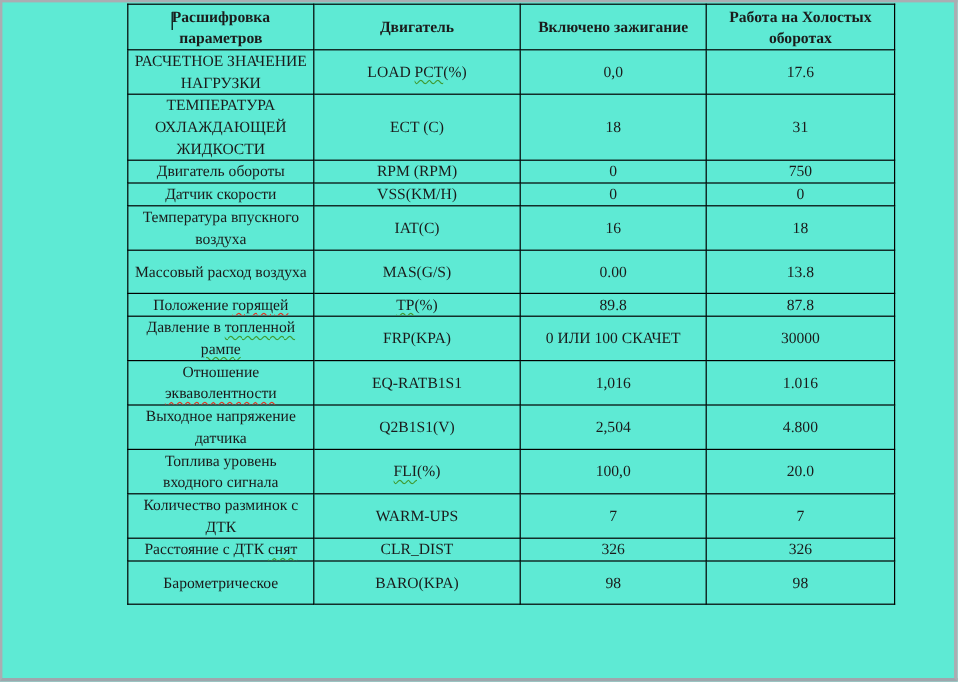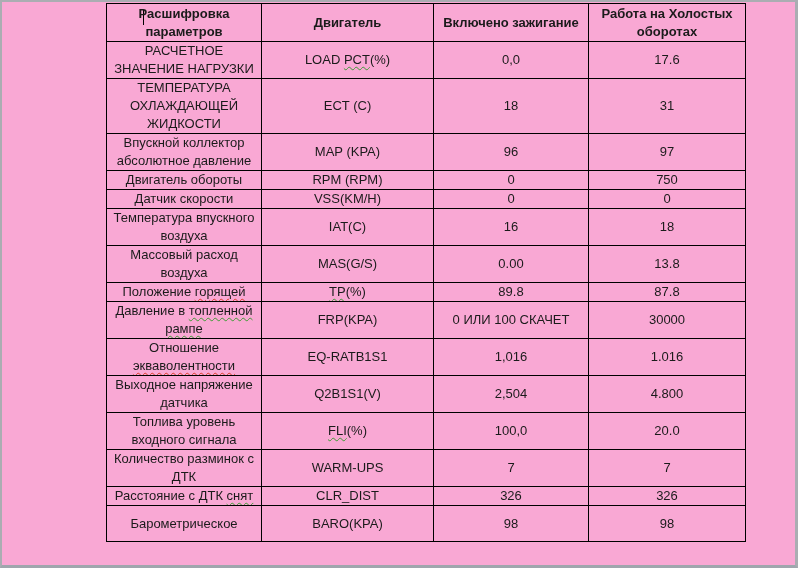--- a/index.html
+++ b/index.html
@@ -5,26 +5,27 @@
   * { margin: 0; padding: 0; box-sizing: border-box; }
   html, body { background: #ffffff; }
   body {
     font-family: "Liberation Sans", sans-serif;
     width: 798px; height: 568px;
     overflow: hidden;
   }
   .page {
     position: relative;
     width: 798px; height: 568px;
-    background: #f9a8d4;
+    background: #5eead4;
     border-top: 2px solid #aaadb2;
     border-left: 2px solid #aaadb2;
     border-right: 3px solid #aaadb2;
     border-bottom: 3px solid #9fa6ad;
     overflow: hidden;
+    font-family: Liberation Serif, serif;
   }
   table.doc-table {
     position: absolute;
     left: 104px; top: 1px;
     width: 639px;
     border-collapse: collapse;
     table-layout: fixed;
     color: #1b1b1b;
   }
   .doc-table th, .doc-table td {
@@ -86,26 +87,20 @@
           <td>РАСЧЕТНОЕ ЗНАЧЕНИЕ НАГРУЗКИ</td>
           <td>LOAD <span class="sq-grammar">PCT</span>(%)</td>
           <td>0,0</td>
           <td>17.6</td>
         </tr>
         <tr style="height: 54px;">
           <td>ТЕМПЕРАТУРА ОХЛАЖДАЮЩЕЙ ЖИДКОСТИ</td>
           <td>ECT (C)</td>
           <td>18</td>
           <td>31</td>
-        </tr>
-        <tr style="height: 36px;">
-          <td>Впускной коллектор абсолютное давление</td>
-          <td>MAP (KPA)</td>
-          <td>96</td>
-          <td>97</td>
         </tr>
         <tr style="height: 18px;">
           <td>Двигатель обороты</td>
           <td>RPM (RPM)</td>
           <td>0</td>
           <td>750</td>
         </tr>
         <tr style="height: 18px;">
           <td>Датчик скорости</td>
           <td>VSS(KM/H)</td>

